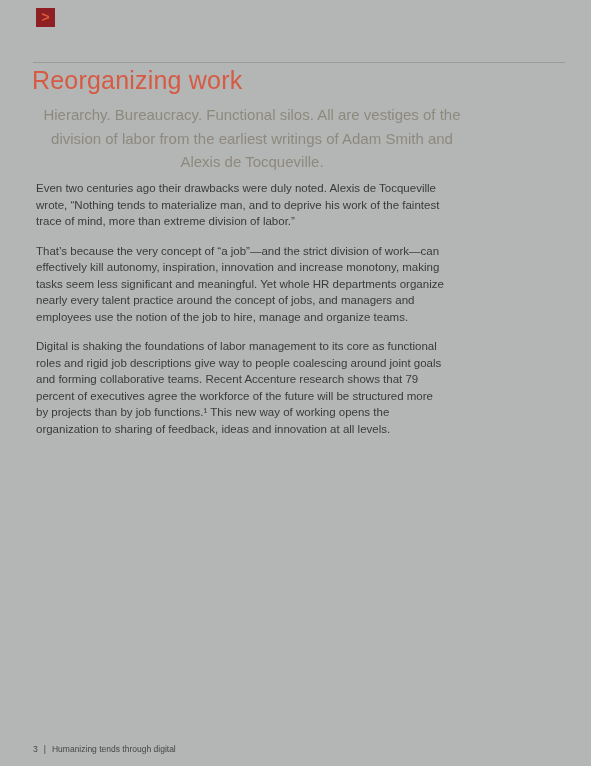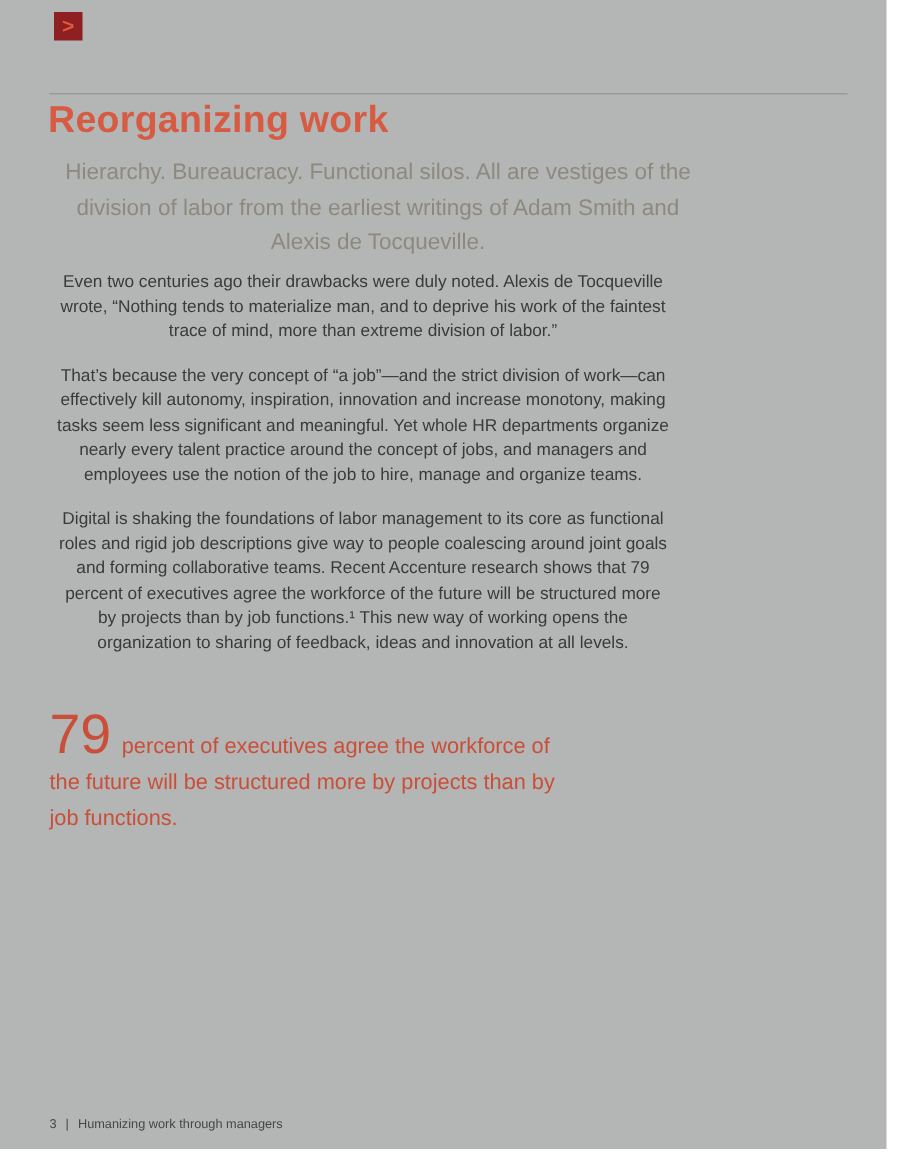--- a/index.html
+++ b/index.html
@@ -35,21 +35,21 @@
     position: absolute;
     left: 33px; top: 62px;
     width: 532px; height: 1px;
     background: #989b9a;
   }
   .title {
     position: absolute;
     left: 32px; top: 66px;
     margin: 0;
     font-size: 25px;
-    font-weight: 700;
+    font-weight: 400;
     letter-spacing: 0.2px;
     color: #d75a43;
   }
   .subtitle {
     position: absolute;
     left: 33px; top: 103px;
     width: 438px;
     margin: 0;
     font-size: 15px;
     line-height: 23.5px;
@@ -57,21 +57,21 @@
     text-align: center;
   }
   .body-text {
     position: absolute;
     left: 36px; top: 180px;
     width: 412px;
     color: #3a3a3a;
     font-size: 11.5px;
     line-height: 16.5px;
   }
-  .body-text p { margin: 0 0 13px 0; text-align: center; }
+  .body-text p { margin: 0 0 13px 0; }
   .pullquote {
     position: absolute;
     left: 33px; top: 478px;
     width: 356px;
     color: #c94f3a;
     font-size: 14.5px;
     line-height: 24px;
   }
   .pq-num {
     font-size: 37px;
@@ -104,23 +104,20 @@
   <h1 class="title">Reorganizing work</h1>
 
   <p class="subtitle">Hierarchy. Bureaucracy. Functional silos. All are vestiges of the division of labor from the earliest writings of Adam Smith and Alexis de Tocqueville.</p>
 
   <div class="body-text">
     <p>Even two centuries ago their drawbacks were duly noted. Alexis de Tocqueville wrote, “Nothing tends to materialize man, and to deprive his work of the faintest trace of mind, more than extreme division of labor.”</p>
     <p>That’s because the very concept of “a job”—and the strict division of work—can effectively kill autonomy, inspiration, innovation and increase monotony, making tasks seem less significant and meaningful. Yet whole HR departments organize nearly every talent practice around the concept of jobs, and managers and employees use the notion of the job to hire, manage and organize teams.</p>
     <p>Digital is shaking the foundations of labor management to its core as functional roles and rigid job descriptions give way to people coalescing around joint goals and forming collaborative teams. Recent Accenture research shows that 79 percent of executives agree the workforce of the future will be structured more by projects than by job functions.¹ This new way of working opens the organization to sharing of feedback, ideas and innovation at all levels.</p>
   </div>
 
-  <div class="pullquote">
-    <span class="pq-num">79</span><span class="pq-text">percent of executives agree the workforce of the future will be structured more by projects than by job functions.</span>
-  </div>
 
   <div class="footer">
     <span>3</span>
     <span class="sep">|</span>
-    <span>Humanizing work through managers</span>
+    <span>Humanizing tends through digital</span>
   </div>
 
 </div>
 
 </body></html>

